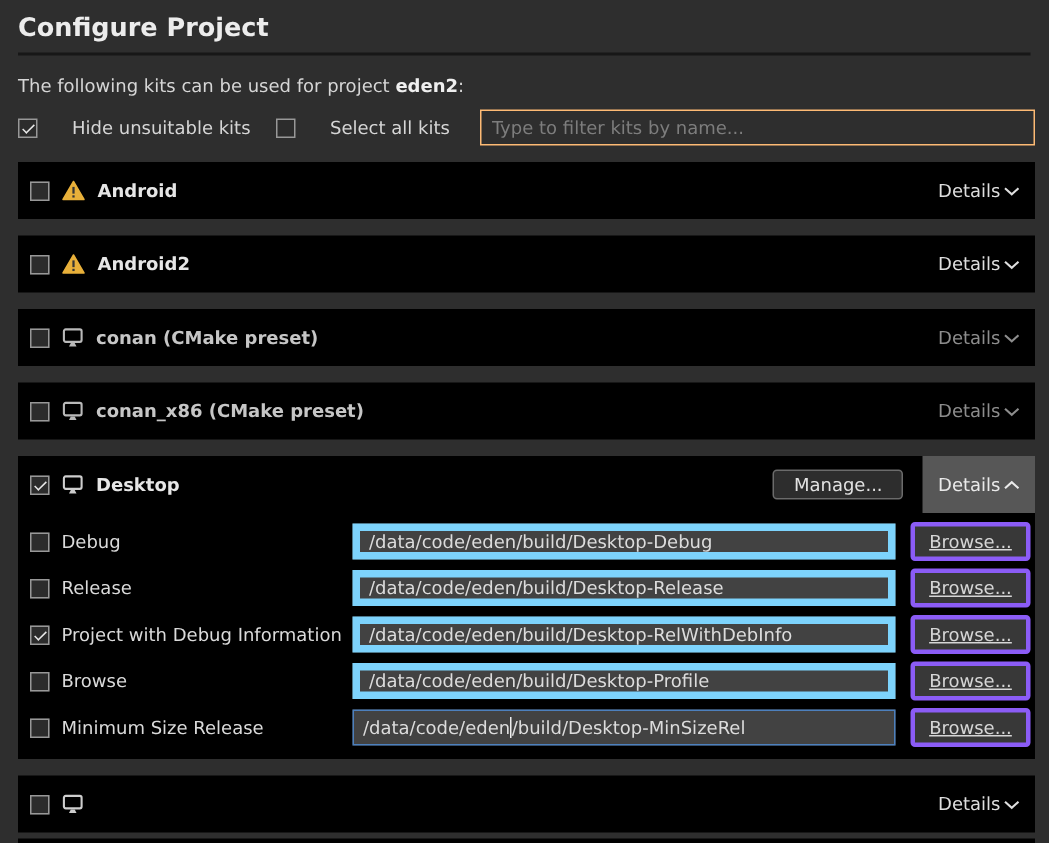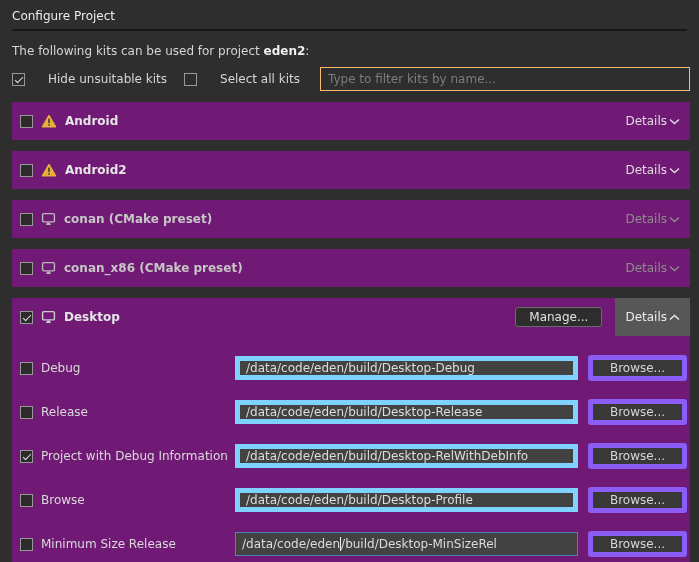--- a/index.html
+++ b/index.html
@@ -5,21 +5,21 @@
   * { box-sizing: border-box; margin: 0; padding: 0; }
   html,body { width:699px; height:562px; }
   body {
     background:#2e2e2e;
     font-family:"DejaVu Sans","Liberation Sans",sans-serif;
     font-size:12px;
     color:#d6d6d6;
     overflow:hidden;
   }
   .hdr { padding:9px 12px 0 12px; }
-  .title { font-size:12px; font-weight:normal; color:#ececec; }
+  .title { font-size:17px; font-weight:bold; color:#ececec; }
   .title-sep { margin-top:6px; border-bottom:2px solid #171717; }
   .subtitle { margin:13px 12px 0 12px; color:#d6d6d6; }
   .subtitle b { color:#efefef; }
 
   .filter-row { margin:9px 9px 0 12px; display:flex; align-items:center; height:24px; }
   .cb {
     width:13px; height:13px; background:#2c2c2c; border:1px solid #989898;
     position:relative; flex:none; display:inline-block;
   }
   .cb.checked::after {
@@ -29,56 +29,56 @@
   }
   .cb-group { display:flex; align-items:center; gap:23px; cursor:default; }
   .cb-group + .cb-group { margin-left:17px; }
   .filter-input {
     margin-left:20px; flex:1; height:24px; background:#2e2e2e;
     border:1px solid #fdba74; color:#dcdcdc; padding:0 7px; font:inherit;
   }
   .filter-input::placeholder { color:#7d7d7d; }
 
   .kit-list { margin:11px 9px 0 12px; }
-  .panel { background:#701a75; margin-bottom:11px; }
+  .panel { background:#000000; margin-bottom:11px; }
   .kit-row { height:38px; display:flex; align-items:center; padding:0 10px 0 8px; }
   .kit-icon { margin-left:8px; display:flex; align-items:center; }
   .kit-name { margin-left:8px; font-weight:bold; color:#e6e6e6; }
   .dim .kit-name { color:#c6c6c6; }
   .spacer { flex:1; }
   .details-toggle {
     display:flex; align-items:center; gap:2px; color:#dedede;
     padding:0 10px; margin-right:-10px; align-self:stretch; cursor:default;
   }
   .dim .details-toggle { color:#8d8d8d; }
   .details-toggle.expanded { background:#575757; color:#eaeaea; }
   .chev { display:block; }
 
   .manage-btn {
     height:20px; padding:0 13px; margin-right:13px;
     background:#2d2d2d; border:1px solid #6b6b6b; border-radius:3px;
     color:#e2e2e2; font:inherit;
   }
 
   .configs { padding:0 3px 9px 8px; }
-  .config-row { display:flex; align-items:center; height:24px; margin-top:20px;justify-content:flex-end; }
+  .config-row { display:flex; align-items:center; height:24px; margin-top:7px;justify-content:flex-end; }
   .config-label { margin-left:8px; width:194px; color:#dadada; flex:none; }
   .path-input {
     flex:1; height:24px; background:#424242; border:5px solid #7dd3fc;
     color:#dcdcdc; padding:0 6px; font:inherit; min-width:0;
   }
   .fake-input {
     flex:1; height:24px; background:#424242; border:1px solid #4d80bd;
     color:#dcdcdc; padding:0 6px; display:flex; align-items:center; overflow:hidden; white-space:pre;
   }
   .caret { width:1px; height:14px; background:#ededed; flex:none; }
   .browse-btn {
-    flex:none; width:99px; height:26px; margin-left:10px;
-    background:#383838; border:5px solid #8b5cf6; border-radius:3px;
-    color:#d6d6d6; font:inherit;
+    flex:none; width:80px; height:26px; margin-left:10px;
+    background:#383838; border:3px solid #8b5cf6; border-radius:3px;
+    color:#d6d6d6; font:inherit;text-decoration:underline;
   }
   .sliver { height:38px; }
 </style>
 </head>
 <body>
 
 <div class="hdr">
   <div class="title">Configure Project</div>
   <div class="title-sep"></div>
 </div>

